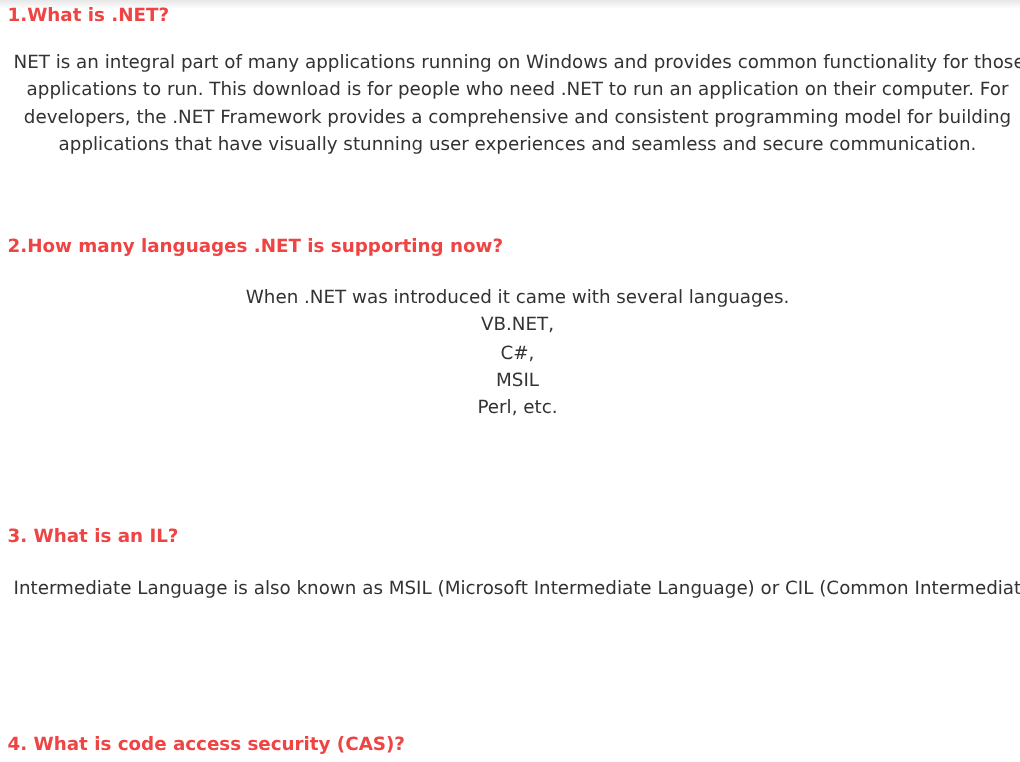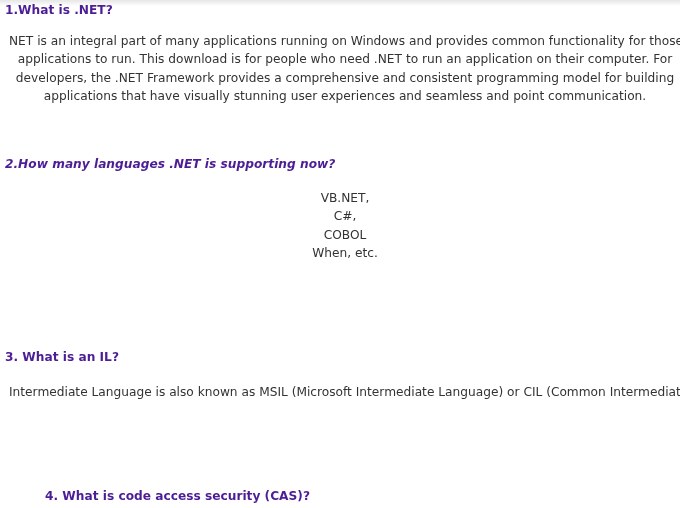--- a/index.html
+++ b/index.html
@@ -23,21 +23,21 @@
     }
     .content {
       position: absolute;
       left: 5px;
       top: 0;
       width: 672px;
     }
     .q-title {
       font-weight: bold;
       font-size: 12.2px;
-      color: #4c1d95;
+      color: #ef4444;
       margin: 0;
       position: absolute;
       left: 0;
       white-space: nowrap;
     }
     .para {
       position: absolute;
       left: 0;
       width: 672px;
       font-size: 12.2px;
@@ -53,31 +53,32 @@
 
 <div class="top-shadow"></div>
 
 <div class="content">
 
   <h3 class="q-title" style="top:3px;">1.What is .NET?</h3>
   <p class="para" style="top:28px;">
     <span class="line">NET is an integral part of many applications running on Windows and provides common functionality for those</span>
     <span class="line">applications to run. This download is for people who need .NET to run an application on their computer. For</span>
     <span class="line">developers, the .NET Framework provides a comprehensive and consistent programming model for building</span>
-    <span class="line">applications that have visually stunning user experiences and seamless and point communication.</span>
+    <span class="line">applications that have visually stunning user experiences and seamless and secure communication.</span>
   </p>
 
-  <h3 class="q-title" style="top:157px;font-style:italic;">2.How many languages .NET is supporting now?</h3>
+  <h3 class="q-title" style="top:157px;">2.How many languages .NET is supporting now?</h3>
   <p class="para" style="top:185px;">
+    <span class="line">When .NET was introduced it came with several languages.</span>
     <span class="line">VB.NET,</span>
     <span class="line">C#,</span>
-    <span class="line">COBOL</span>
-    <span class="line">When, etc.</span>
+    <span class="line">MSIL</span>
+    <span class="line">Perl, etc.</span>
   </p>
 
   <h3 class="q-title" style="top:350px;">3. What is an IL?</h3>
   <p class="para" style="top:379px;">
     <span class="line">Intermediate Language is also known as MSIL (Microsoft Intermediate Language) or CIL (Common Intermediate</span>
   </p>
 
-  <h3 class="q-title" style="top:489px;margin-left:40px;">4. What is code access security (CAS)?</h3>
+  <h3 class="q-title" style="top:489px;">4. What is code access security (CAS)?</h3>
 
 </div>
 
 </body></html>

